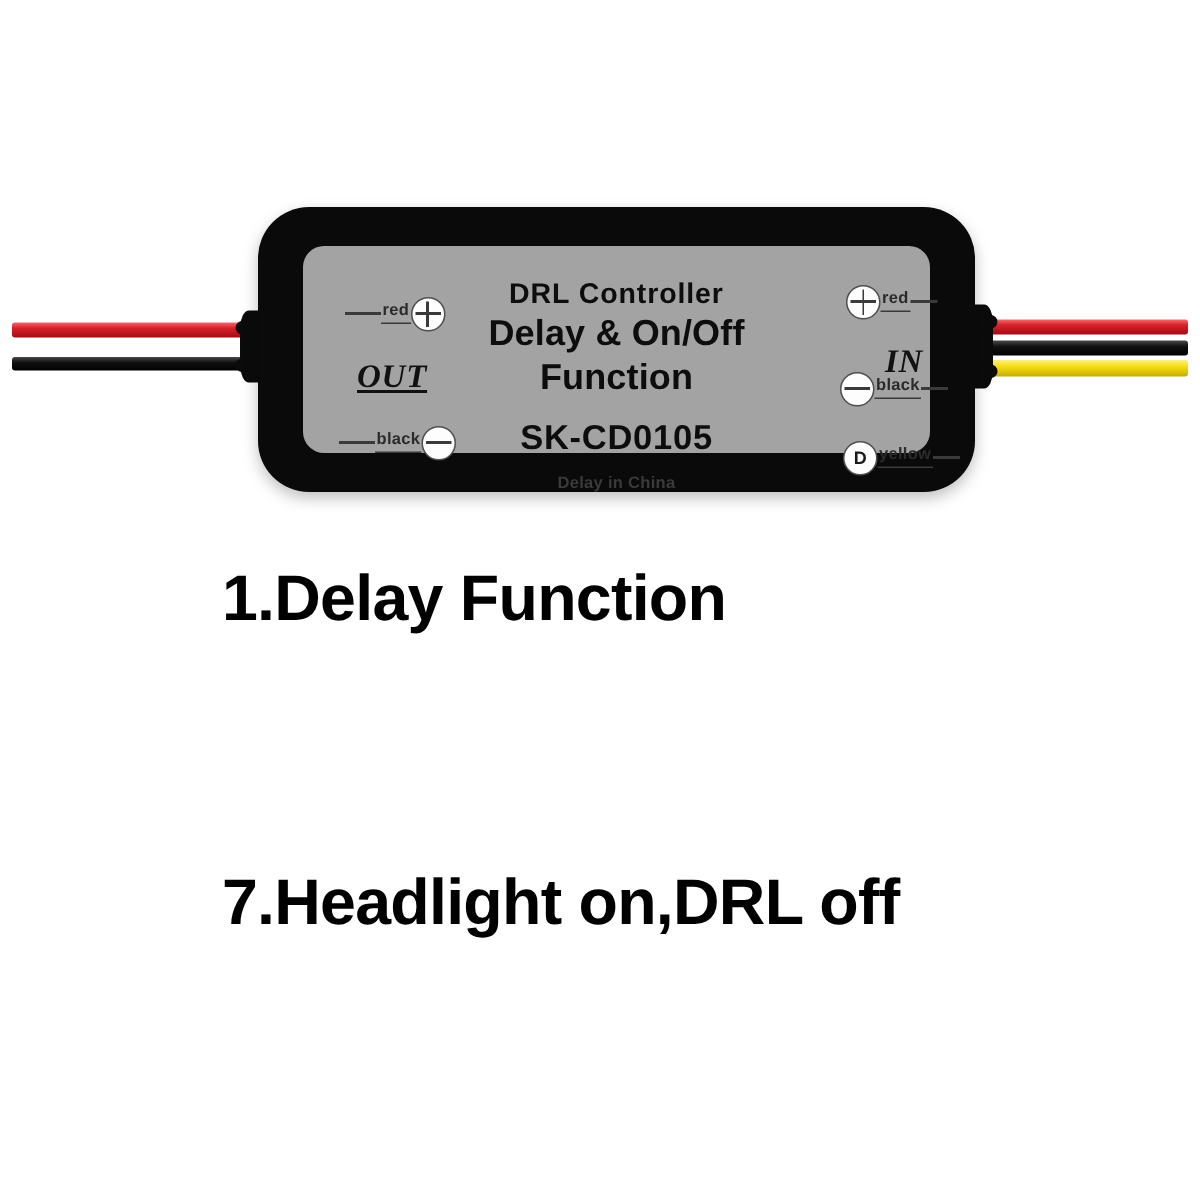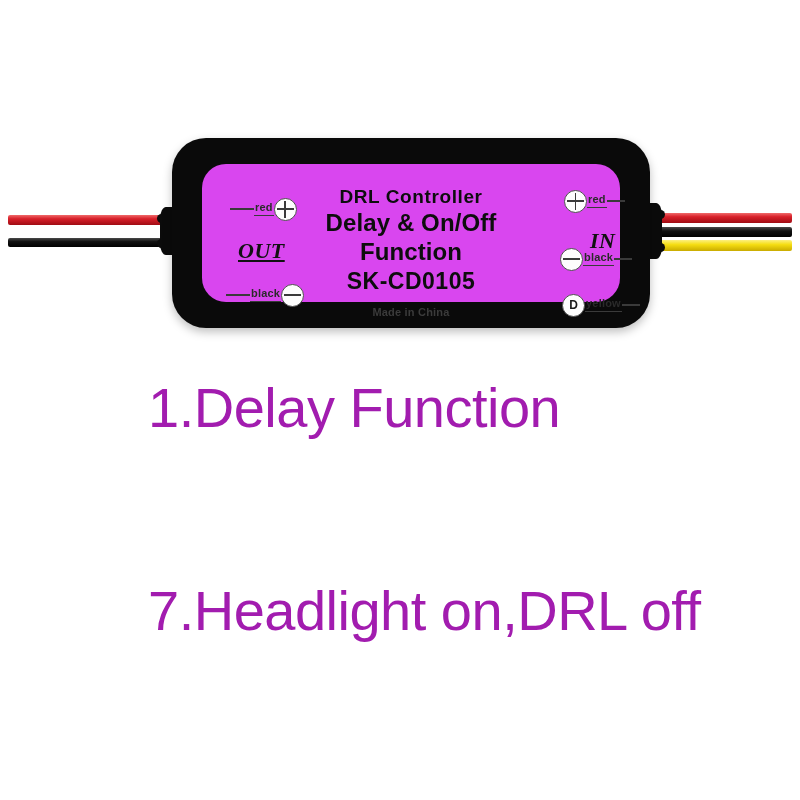--- a/index.html
+++ b/index.html
@@ -82,22 +82,22 @@
     background: #0a0a0a;
     border-radius: 34px;
     box-shadow: 0 4px 10px rgba(0,0,0,.25);
   }
   #controller-label {
     position: absolute;
     left: 30px;
     top: 26px;
     right: 30px;
     bottom: 26px;
-    background: #d946ef;
-    border-radius: 24px;
+    background: #a3a3a3;
+    border-radius: 14px;
   }
 
   
   .terminal {
     position: absolute;
     display: flex;
     align-items: center;
     height: 22px;
   }
   .term-circle {
@@ -192,38 +192,39 @@
     font-weight: bold;
     letter-spacing: .1px;
     line-height: 1.2;
     margin-top: 1px;
   }
   #title-model {
     font-size: 23px;
     font-weight: bold;
     letter-spacing: .5px;
     line-height: 1.2;
-    margin-top: 1px;
+    margin-top: 11px;
   }
   #title-origin {
     font-size: 11px;
     font-weight: bold;
     color: #3b3b3b;
     letter-spacing: .2px;
     margin-top: 10px;
   }
 
   
   .caption {
     position: absolute;
     left: 148px;
-    font-size: 56px;
-    color: #a21caf;
+    font-size: 43px;
+    color: #000000;
     letter-spacing: -0.5px;
     white-space: nowrap;
+    font-weight: bold;
   }
   #caption-1 { top: 375px; }
   #caption-2 { top: 578px; }
 </style>
 </head>
 <body>
 
 <div id="product-photo">
 
   <div class="wire" id="wire-out-red"></div>
@@ -250,21 +251,21 @@
       <div class="terminal" id="terminal-out-black">
         <div class="lead-left"></div>
         <div class="term-text">black</div>
         <div class="term-circle minus"></div>
       </div>
 
       <div id="center-text">
         <div id="title-main">DRL Controller</div>
         <div id="title-sub">Delay &amp; On/Off Function</div>
         <div id="title-model">SK-CD0105</div>
-        <div id="title-origin">Made in China</div>
+        <div id="title-origin">Delay in China</div>
       </div>
 
       <div class="terminal" id="terminal-in-red">
         <div class="term-circle plus"></div>
         <div class="term-text">red</div>
         <div class="lead-right"></div>
       </div>
 
       <div class="side-word" id="label-in">IN</div>
 

